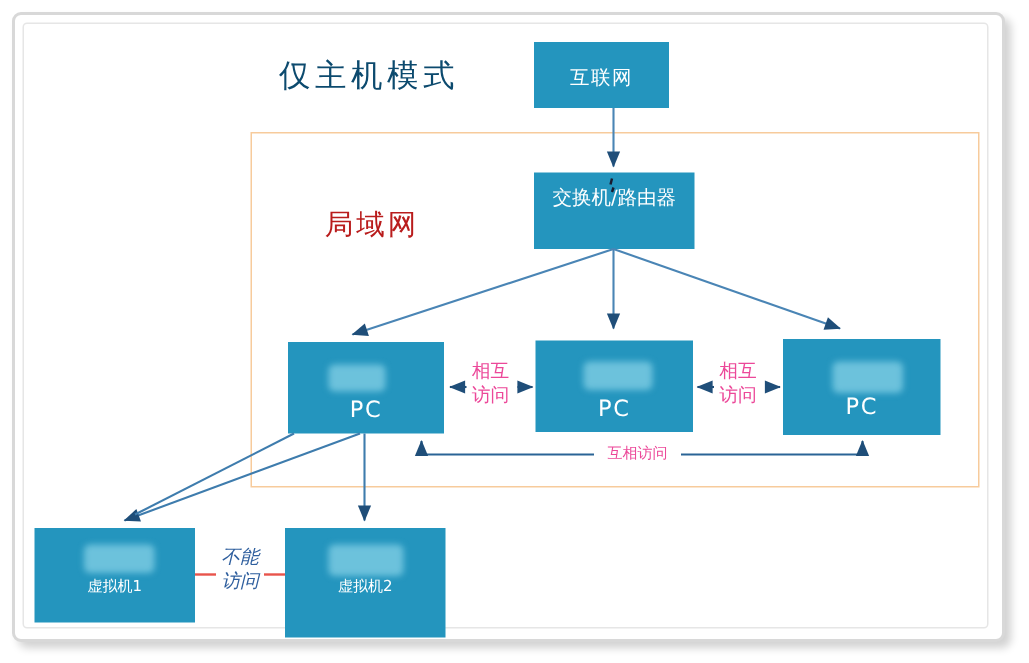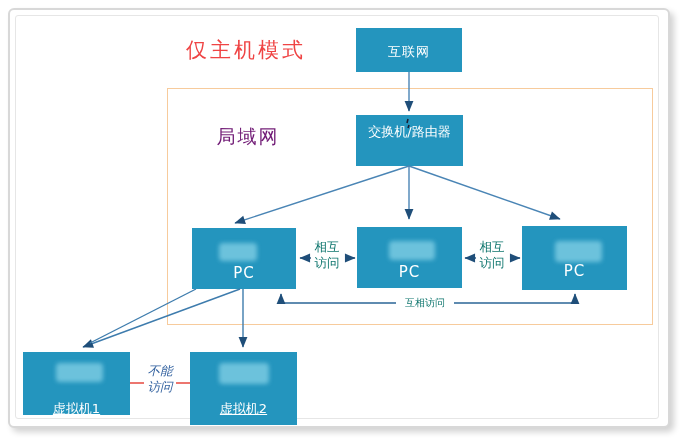--- a/index.html
+++ b/index.html
@@ -13,63 +13,63 @@
     border:2px solid #d8d8d8;border-radius:6px;background:#fff;
     box-shadow:4px 4px 6px rgba(0,0,0,.18);
   }
   .frame-inner{
     position:absolute;left:15px;top:15px;width:642px;height:402px;
     border:1px solid #e6e6e6;border-radius:3px;background:#fff;
   }
   
   .diagram-title{
     position:absolute;left:166px;top:36px;width:160px;text-align:center;
-    font-size:21px;letter-spacing:3px;color:#ef4444;z-index:25;
+    font-size:21px;letter-spacing:3px;color:#0c4a6e;z-index:25;
   }
   .lan-label{
-    position:absolute;left:200px;top:124px;width:96px;text-align:center;
-    font-size:19px;letter-spacing:2px;color:#701a75;z-index:25;
+    position:absolute;left:200px;top:137px;width:96px;text-align:center;
+    font-size:19px;letter-spacing:2px;color:#b91c1c;z-index:25;
   }
   
   .lan-boundary{
     position:absolute;left:167px;top:88px;width:484px;height:235px;
     border:1px solid #F7CB9C;background:transparent;z-index:2;
   }
   
   .node{
     position:absolute;background:#2495BE;color:#fff;z-index:10;
     display:flex;align-items:center;justify-content:center;
   }
   .node .lbl{position:absolute;left:0;right:0;text-align:center;}
-  .n-internet{left:356px;top:28px;width:106px;height:44px;}
+  .n-internet{left:356px;top:28px;width:90px;height:44px;}
   .n-internet .lbl{top:15px;font-size:13px;letter-spacing:1px;}
   .n-switch{left:356px;top:115px;width:107px;height:51px;}
   .n-switch .lbl{top:8px;font-size:13px;}
   .n-pc1{left:192px;top:228px;width:104px;height:61px;}
   .n-pc2{left:357px;top:227px;width:105px;height:61px;}
   .n-pc3{left:522px;top:226px;width:105px;height:64px;}
   .n-pc1 .lbl,.n-pc2 .lbl,.n-pc3 .lbl{top:36px;font-size:15px;letter-spacing:1px;}
   .n-vm1{left:23px;top:352px;width:107px;height:63px;}
   .n-vm2{left:190px;top:352px;width:107px;height:73px;}
-  .n-vm1 .lbl,.n-vm2 .lbl{top:48px;font-size:13px;text-decoration:underline;}
+  .n-vm1 .lbl,.n-vm2 .lbl{top:32px;font-size:10px;}
   
   .smudge{
     position:absolute;background:rgba(126,205,228,.8);border-radius:4px;
     filter:blur(2px);z-index:11;
   }
   .sm-pc1{left:219px;top:243px;width:38px;height:18px;}
   .sm-pc2{left:389px;top:241px;width:46px;height:19px;}
   .sm-pc3{left:555px;top:241px;width:47px;height:21px;}
   .sm-vm1{left:56px;top:363px;width:47px;height:19px;}
   .sm-vm2{left:219px;top:363px;width:50px;height:21px;}
   
   .connectors{position:absolute;left:0;top:0;z-index:20;pointer-events:none;}
   
   .edge-label{
-    position:absolute;color:#0f766e;font-size:12.5px;line-height:1.3;
+    position:absolute;color:#ec4899;font-size:12.5px;line-height:1.3;
     text-align:center;z-index:25;
   }
   .ma-left{left:305px;top:239px;width:44px;}
   .ma-right{left:470px;top:239px;width:44px;}
   .ma-bottom{left:396px;top:296px;width:58px;background:#fff;font-size:10px;}
   .no-access{left:140px;top:363px;width:40px;color:#2F5F9E;font-style:italic;}
 </style>
 </head>
 <body>
 

